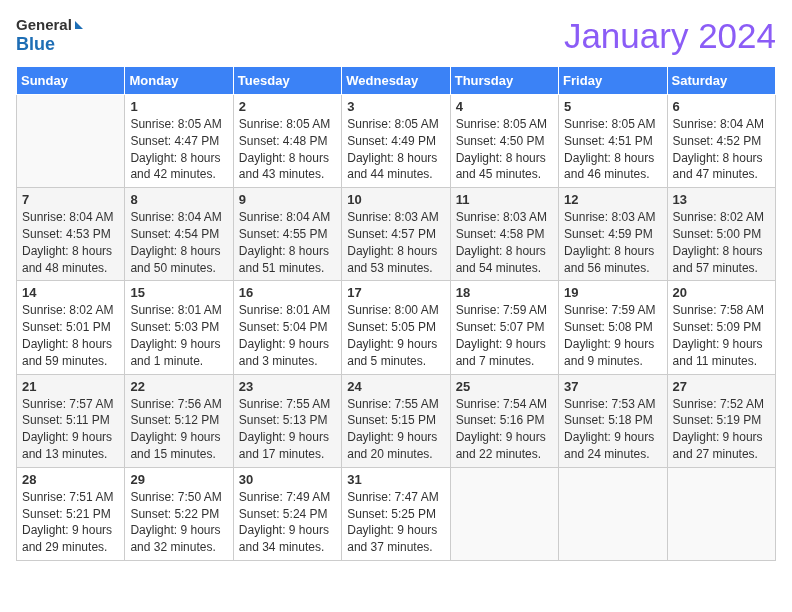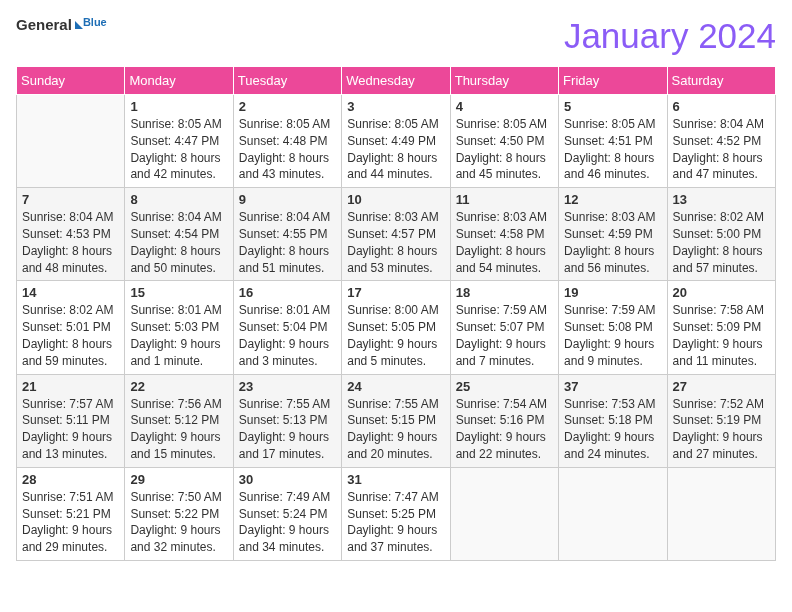--- a/index.html
+++ b/index.html
@@ -31,24 +31,24 @@
     .location-title {
       font-size: 16px;
       color: #444;
     }
     table {
       width: 100%;
       border-collapse: collapse;
       table-layout: fixed;
     }
     thead tr th {
-      background-color: #ec4899;
+      background-color: #3b82f6;
       color: #fff;
       font-size: 13px;
-      font-weight: normal;
+      font-weight: bold;
       padding: 6px 4px;
       text-align: left;
       border: 1px solid #fff;
     }
     tbody tr td {
       vertical-align: top;
       border: 1px solid #ccc;
       padding: 4px 5px;
       font-size: 10.5px;
       color: #333;
@@ -244,32 +244,32 @@
       </tr>
     </tbody>
 </table>
 
 <style>
   .logo {
     position: relative;
   }
   .logo-svg-area {
     display: flex;
-    flex-direction: row;
+    flex-direction: column;
     line-height: 1.2;
   }
   .logo-line1 {
     display: flex;
     align-items: center;
     font-size: 15px;
     font-weight: bold;
     color: #333;
   }
   .logo-line2 {
-    font-size: 11px;
+    font-size: 18px;
     font-weight: bold;
     color: #1e6eb5;
   }
   .logo-arrow {
     display: inline-block;
     width: 0;
     height: 0;
     border-style: solid;
     border-width: 8px 0 0 8px;
     border-color: transparent transparent transparent #1e6eb5;

